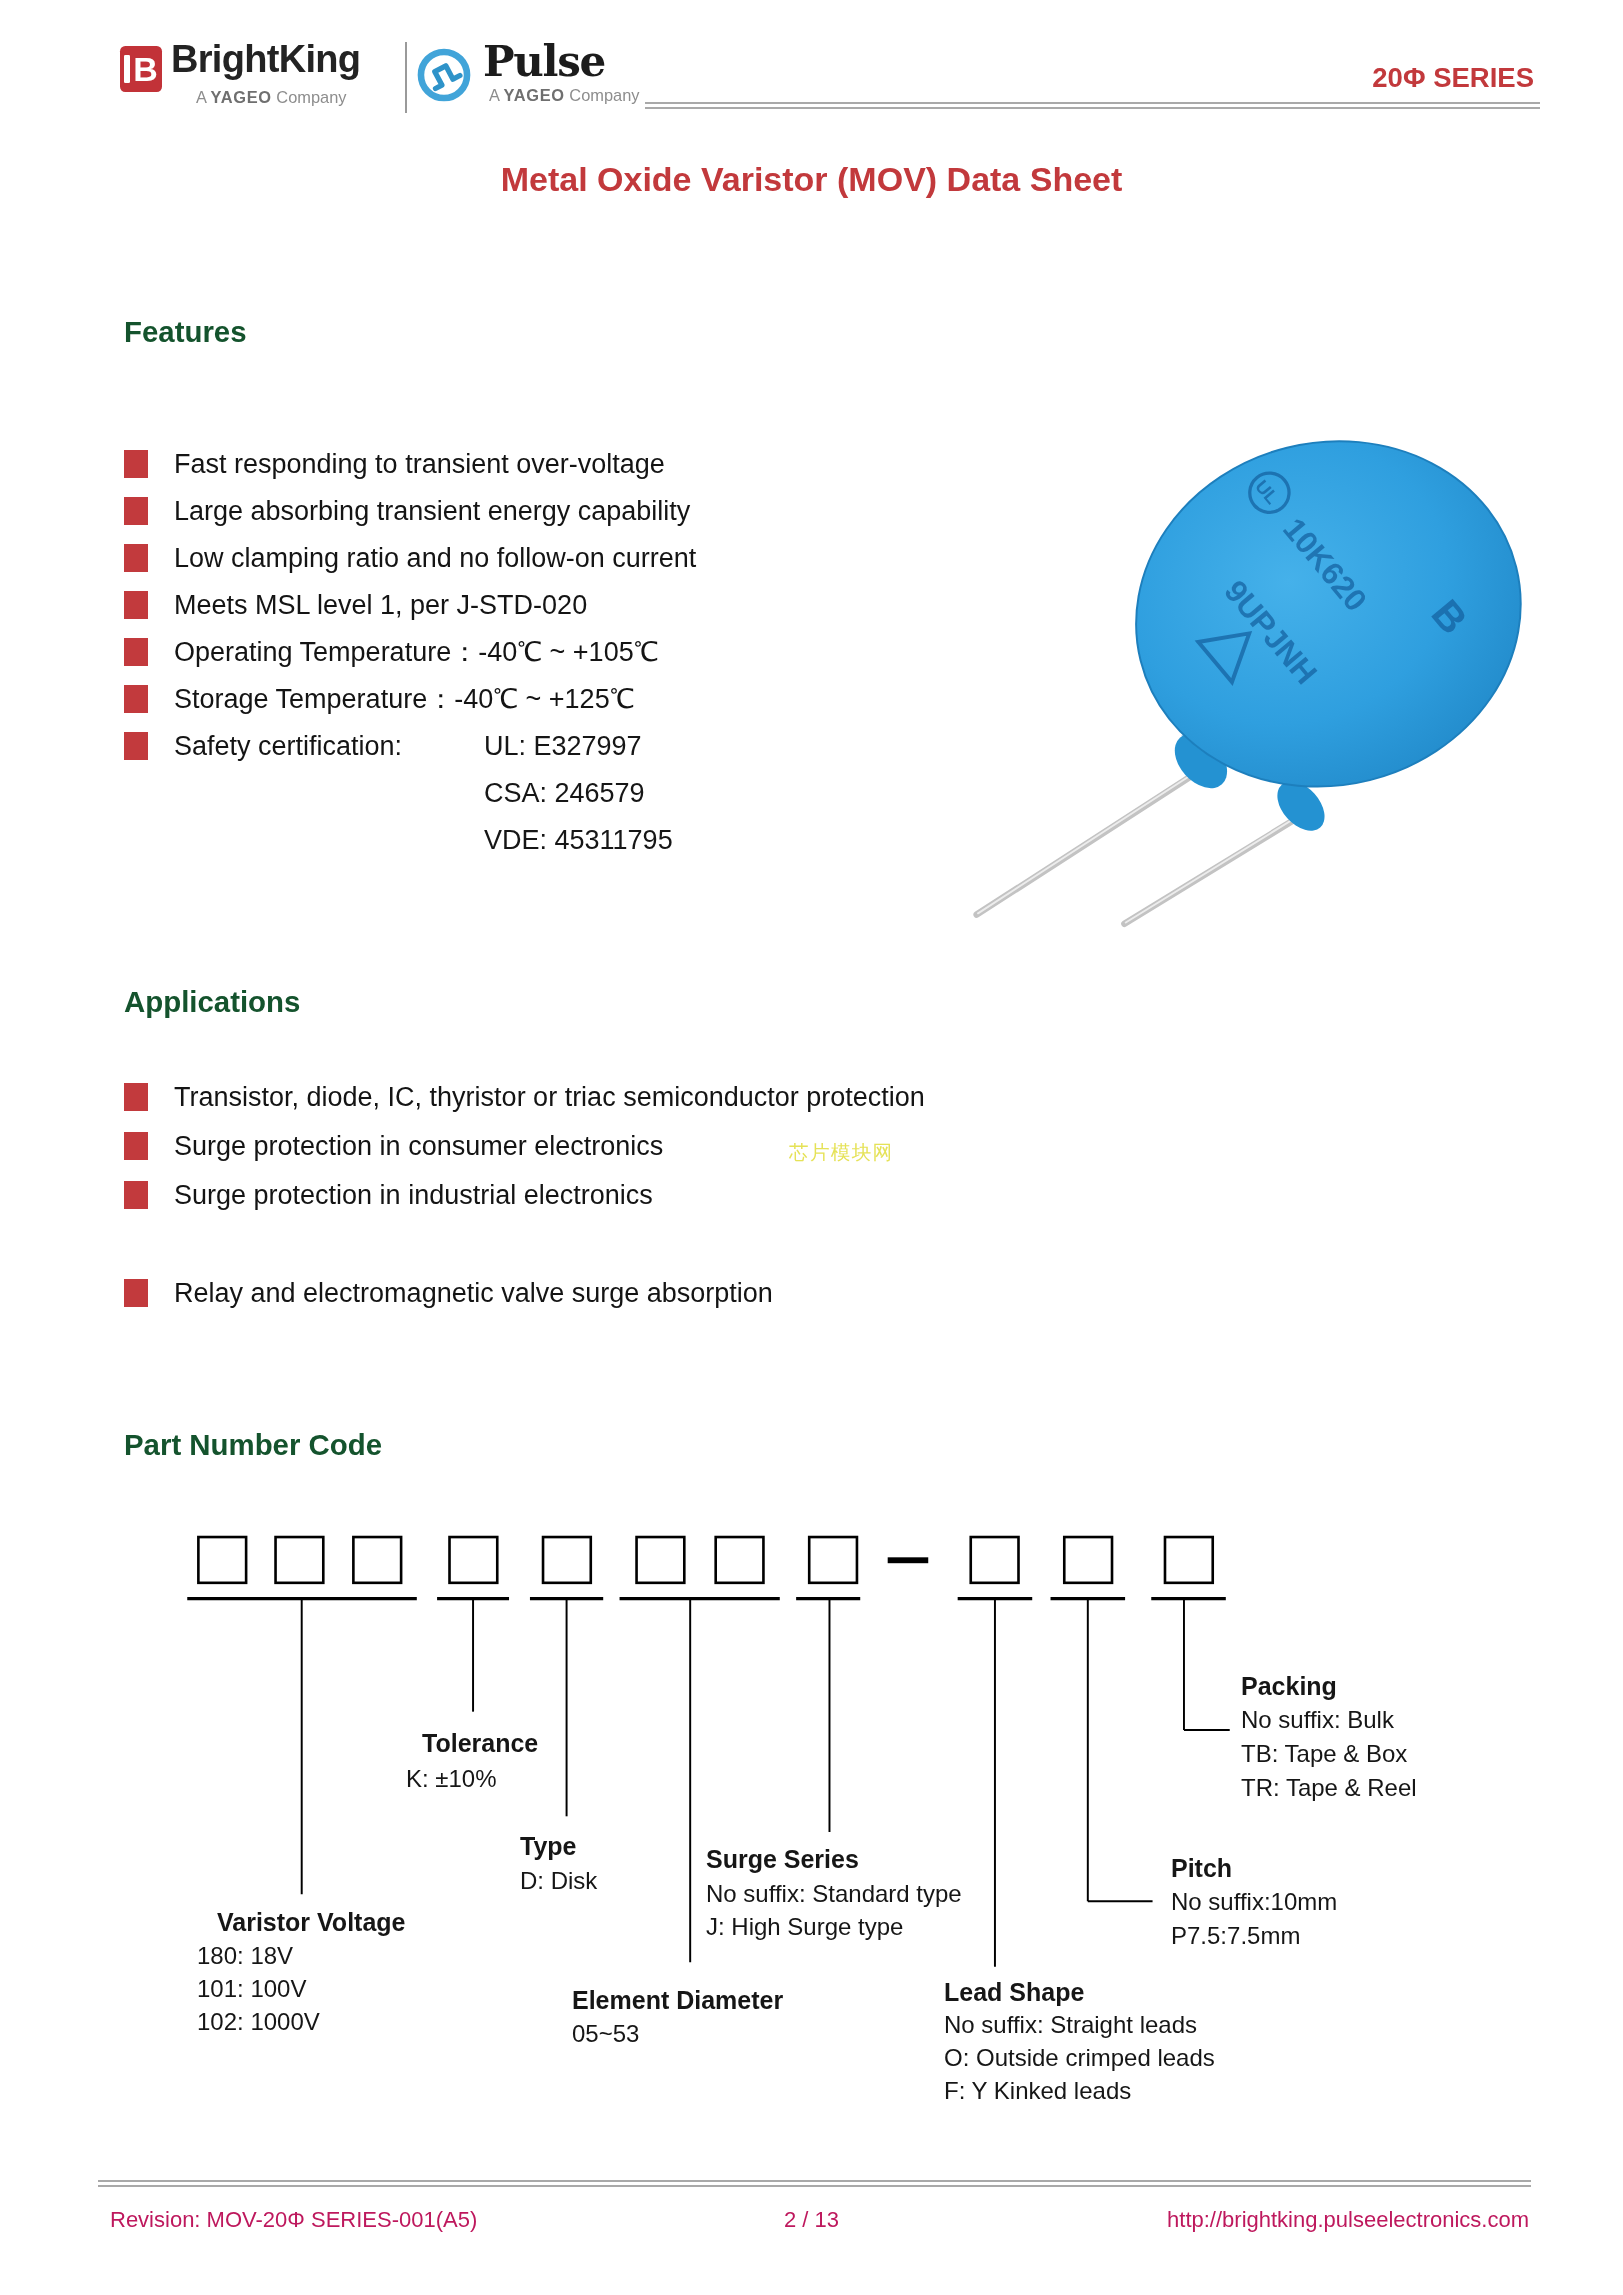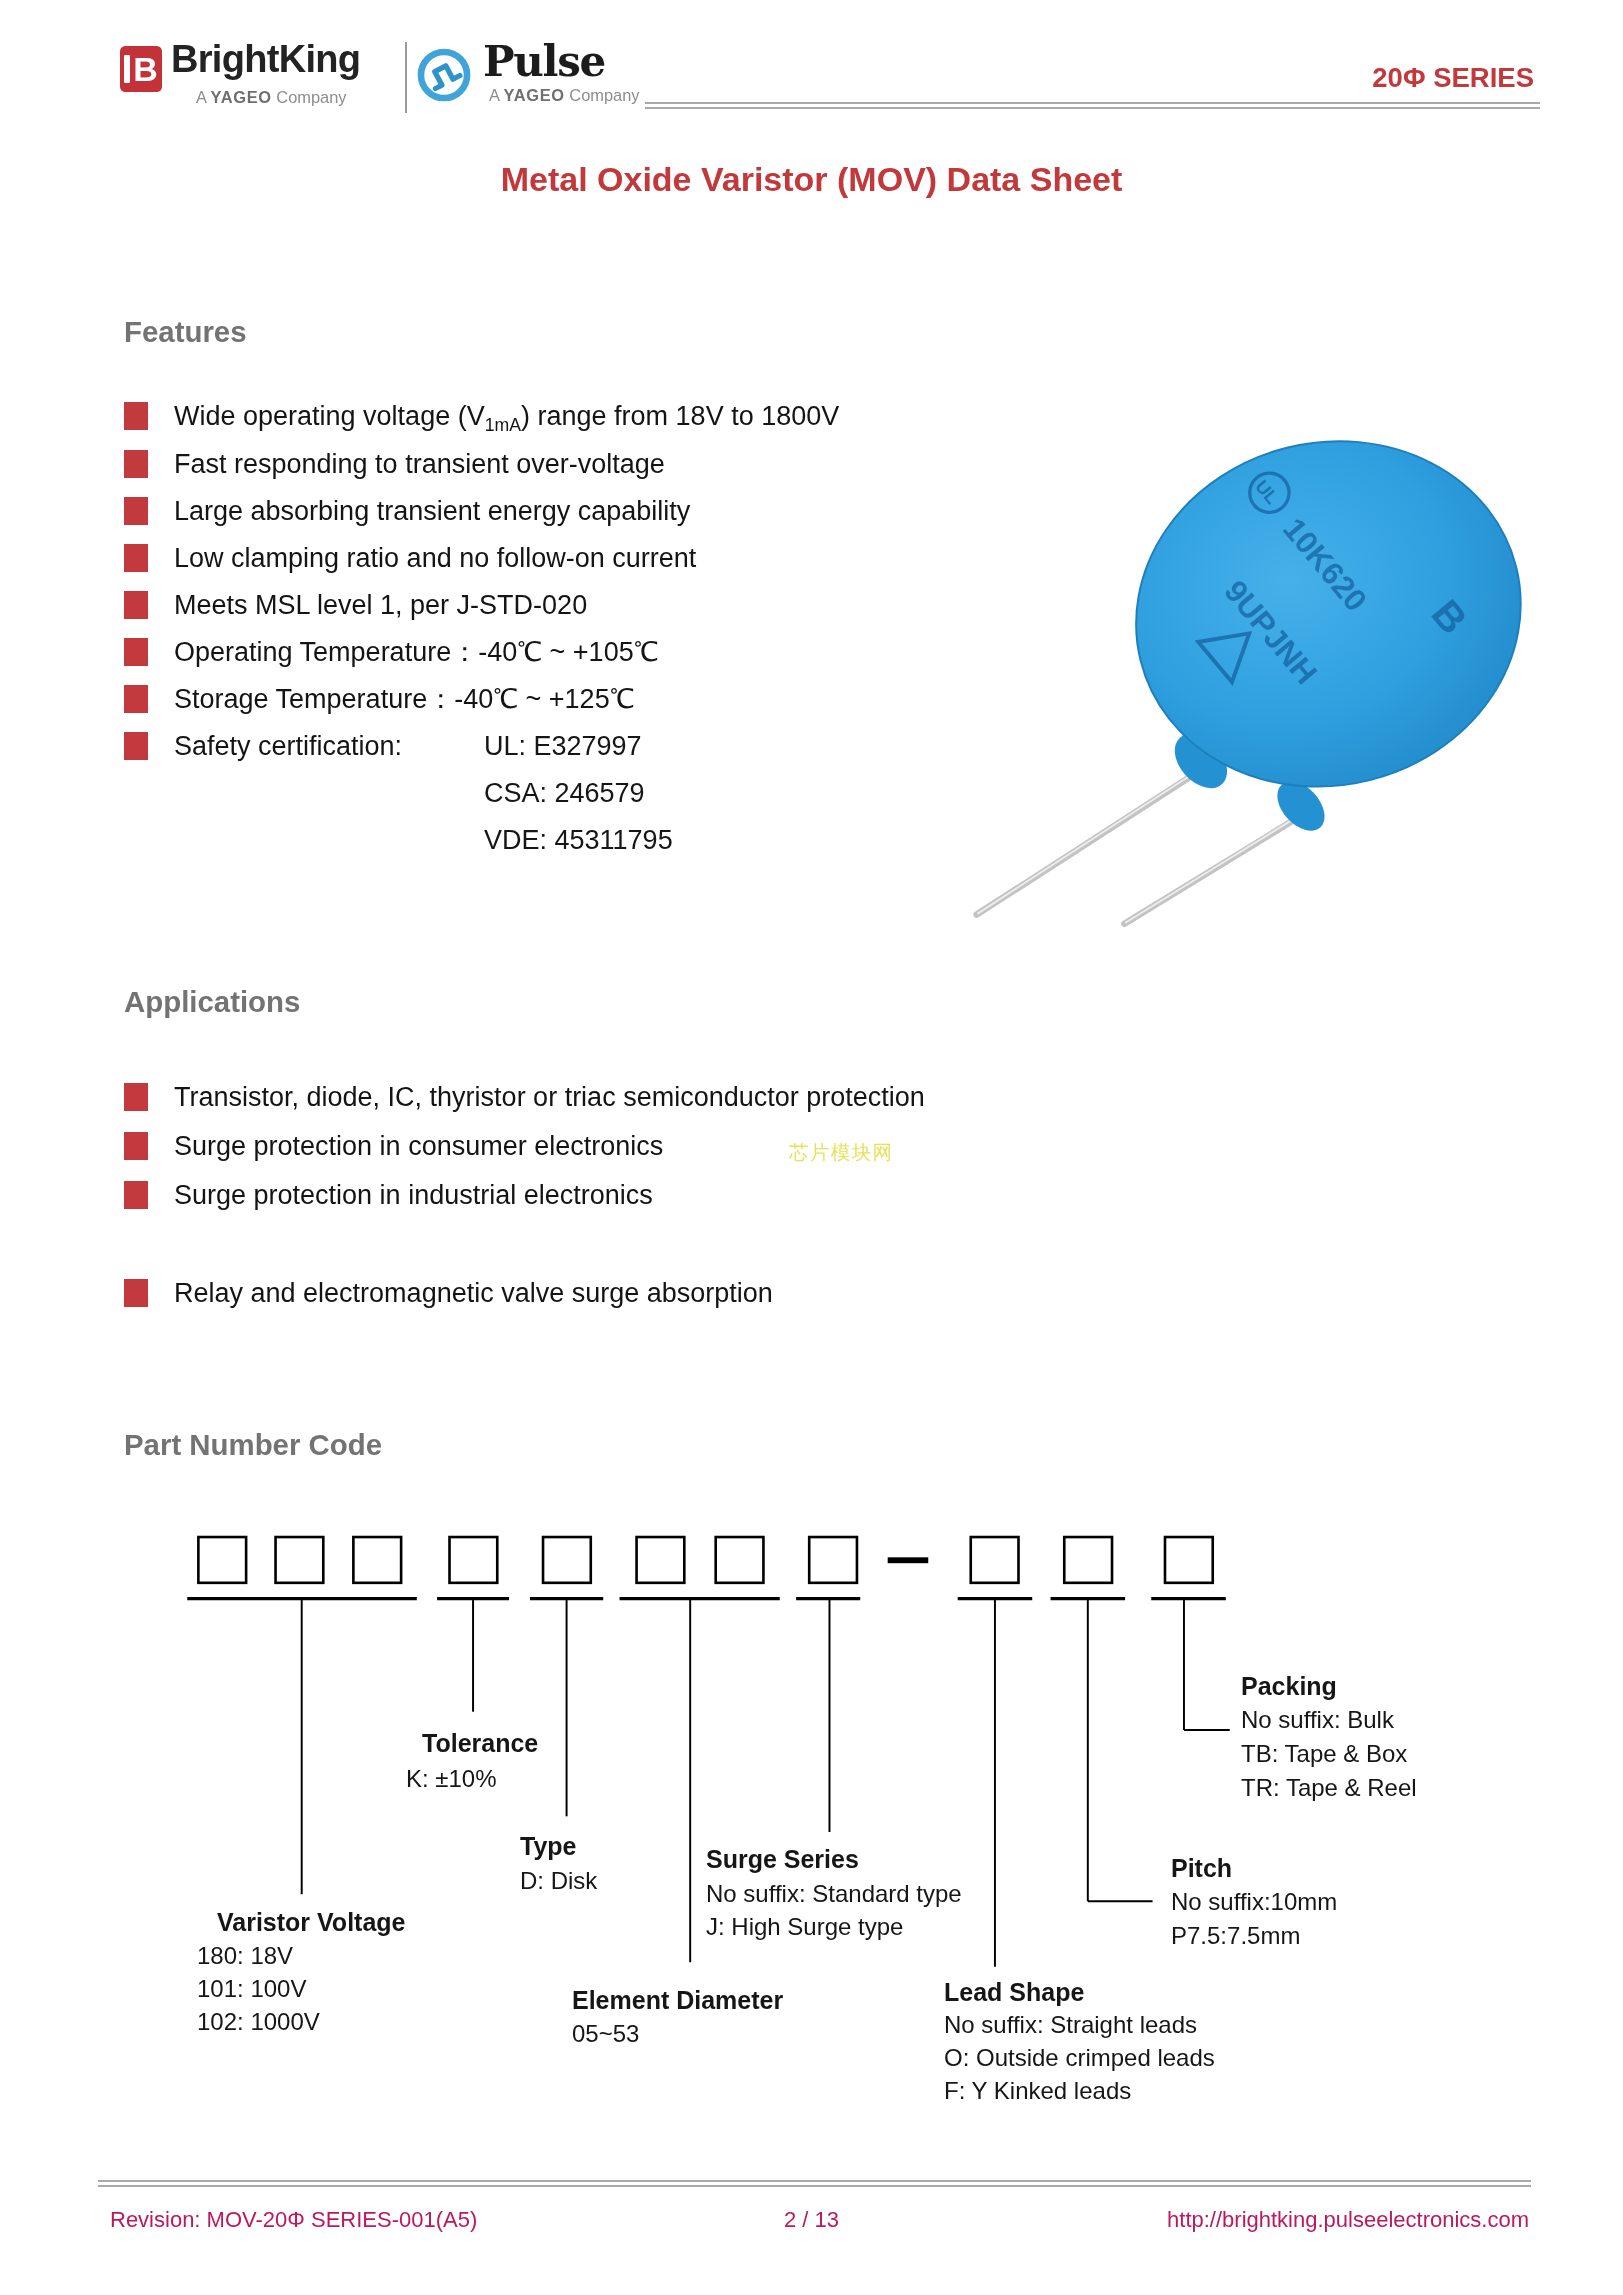--- a/index.html
+++ b/index.html
@@ -20,21 +20,21 @@
   .pulse-icon{left:417px;top:48px;width:54px;height:54px;}
   .pulse-name{left:483px;top:37px;font-size:42px;font-weight:bold;color:#1c1c1c;
               font-family:"DejaVu Serif", serif;letter-spacing:-1.3px;}
   .pulse-tag{left:489px;top:86px;}
   .series{left:1112px;top:62px;width:422px;text-align:right;font-size:27.5px;font-weight:bold;color:#c2393c;}
   .dbl-line{height:2.6px;border-top:2px solid #a9a9a9;border-bottom:2px solid #a9a9a9;}
   .hdr-line{left:645px;top:102px;width:895px;}
 
   
   .doc-title{left:0;top:160px;width:1623px;text-align:center;font-size:34px;font-weight:bold;color:#c2393c;}
-  .sec-head{font-size:29.4px;font-weight:bold;color:#737373;}
+  .sec-head{font-size:29.4px;font-weight:bold;color:#14532d;}
 
   
   .b-row{left:124px;display:flex;align-items:flex-start;white-space:nowrap;}
   .bullet{width:24px;height:28px;background:#c23a3d;margin-right:26px;flex:0 0 auto;margin-top:2px;}
   .b-text{font-size:27px;line-height:33px;color:#141414;}
   .sub{font-size:17.7px;position:relative;top:5.9px;}
   .ul-val{position:absolute;left:360px;top:0;font-size:27px;line-height:33px;}
   .cert-row{left:484px;font-size:27px;line-height:33px;}
   .watermark{left:789px;top:1139px;font-size:19.6px;color:#e3df45;opacity:.9;letter-spacing:1.3px;}
 
@@ -79,24 +79,20 @@
     <span>Company</span>
   </div>
 
   <div class="abs series">20Φ SERIES</div>
   <div class="abs dbl-line hdr-line"></div>
 
   <div class="abs doc-title">Metal Oxide Varistor (MOV) Data Sheet</div>
 
   <div class="abs sec-head" style="left:124px;top:315px;">Features</div>
 
-  <div class="abs b-row" style="top:400px;">
-    <span class="bullet"></span>
-    <span class="b-text"><span>Wide operating voltage (V</span><span class="sub">1mA</span><span>) range from 18V to 1800V</span></span>
-  </div>
   <div class="abs b-row" style="top:448px;">
     <span class="bullet"></span>
     <span class="b-text">Fast responding to transient over-voltage</span>
   </div>
   <div class="abs b-row" style="top:495px;">
     <span class="bullet"></span>
     <span class="b-text">Large absorbing transient energy capability</span>
   </div>
   <div class="abs b-row" style="top:542px;">
     <span class="bullet"></span>

